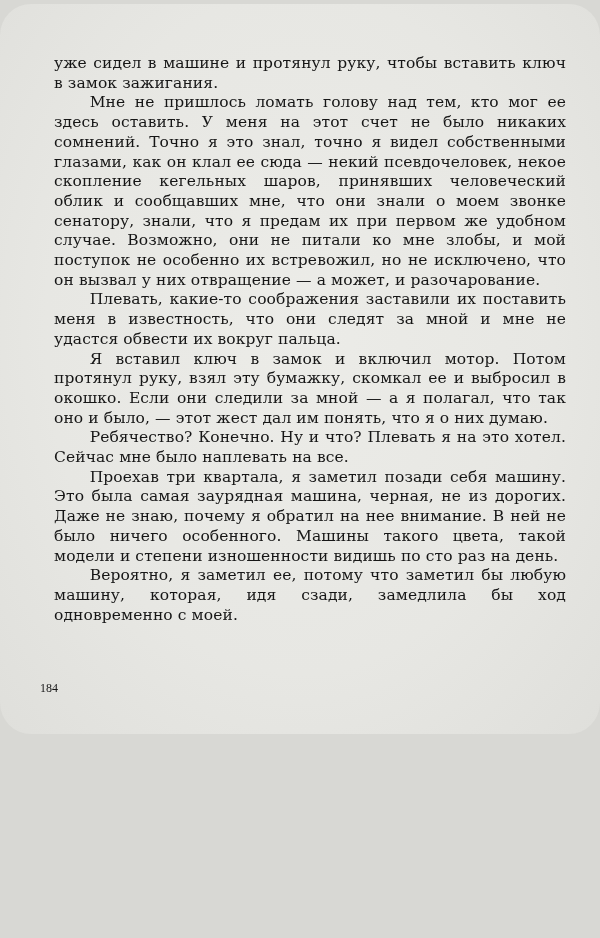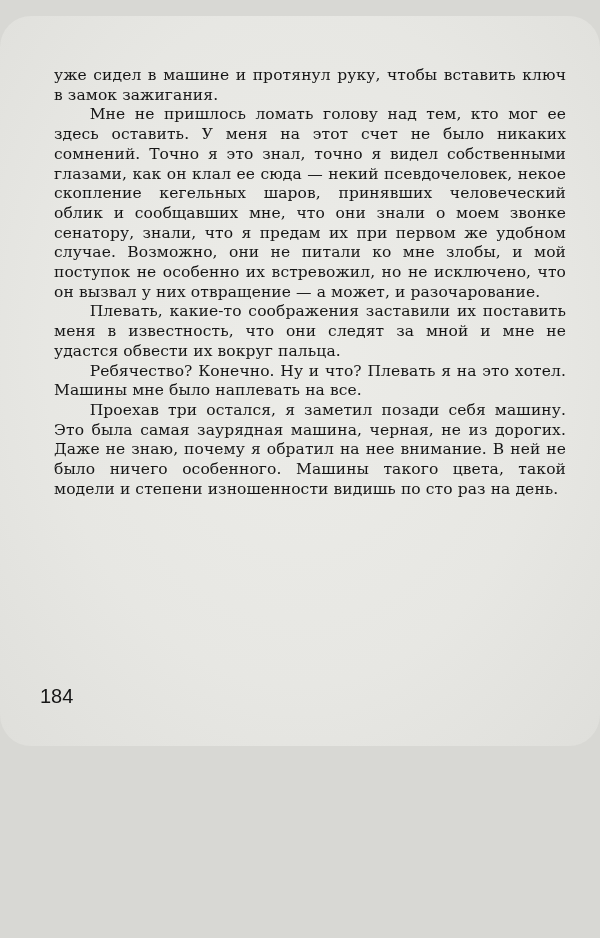--- a/index.html
+++ b/index.html
@@ -4,21 +4,21 @@
 <style>
   html, body {
     margin: 0;
     padding: 0;
     background: #d8d8d4;
   }
   .scan-page {
     position: relative;
     width: 600px;
     height: 730px;
-    margin: 16px auto;
+    margin: 4px auto;
     background: #e9e9e5;
     background-image: radial-gradient(ellipse at 50% 45%, #ecece8 0%, #e7e7e3 60%, #dfdfdb 100%);
     box-sizing: border-box;
     overflow: hidden;
     border-radius: 31px;
   }
   .text-block {
     position: absolute;
     top: 50px;
     left: 54px;
@@ -34,30 +34,32 @@
     margin: 0;
     text-indent: 2.3em;
   }
   .text-block p.no-indent {
     text-indent: 0;
   }
   .page-number {
     position: absolute;
     left: 40px;
     bottom: 38px;
-    font-family: Liberation Sans, sans-serif;
-    font-size: 20px;
+    font-family: Liberation Serif, serif;
+    font-size: 12px;
     color: #161616;
   }
 </style>
 </head>
 <body>
 
 <div class="scan-page">
   <div class="text-block">
     <p class="no-indent">уже сидел в машине и протянул руку, чтобы вставить ключ в замок зажигания.</p>
     <p>Мне не пришлось ломать голову над тем, кто мог ее здесь оставить. У меня на этот счет не было никаких сомнений. Точно я это знал, точно я видел собственными глазами, как он клал ее сюда — некий псевдочеловек, некое скопление кегельных шаров, принявших человеческий облик и сообщавших мне, что они знали о моем звонке сенатору, знали, что я предам их при первом же удобном случае. Возможно, они не питали ко мне злобы, и мой поступок не особенно их встревожил, но не исключено, что он вызвал у них отвращение — а может, и разочарование.</p>
     <p>Плевать, какие-то соображения заставили их поставить меня в известность, что они следят за мной и мне не удастся обвести их вокруг пальца.</p>
-    <p>Ребячество? Конечно. Ну и что? Плевать я на это хотел. Машины мне было наплевать на все.</p>
-    <p>Проехав три остался, я заметил позади себя машину. Это была самая заурядная машина, черная, не из дорогих. Даже не знаю, почему я обратил на нее внимание. В ней не было ничего особенного. Машины такого цвета, такой модели и степени изношенности видишь по сто раз на день.</p>
+    <p>Я вставил ключ в замок и включил мотор. Потом протянул руку, взял эту бумажку, скомкал ее и выбросил в окошко. Если они следили за мной — а я полагал, что так оно и было, — этот жест дал им понять, что я о них думаю.</p>
+    <p>Ребячество? Конечно. Ну и что? Плевать я на это хотел. Сейчас мне было наплевать на все.</p>
+    <p>Проехав три квартала, я заметил позади себя машину. Это была самая заурядная машина, черная, не из дорогих. Даже не знаю, почему я обратил на нее внимание. В ней не было ничего особенного. Машины такого цвета, такой модели и степени изношенности видишь по сто раз на день.</p>
+    <p>Вероятно, я заметил ее, потому что заметил бы любую машину, которая, идя сзади, замедлила бы ход одновременно с моей.</p>
   </div>
   <div class="page-number">184</div>
 </div>
 
 </body></html>

